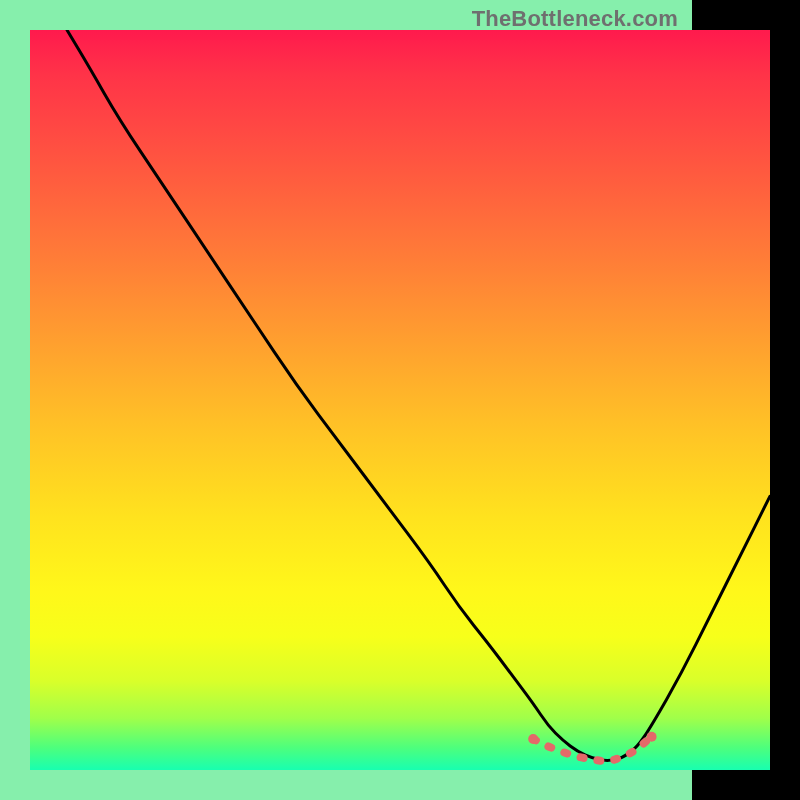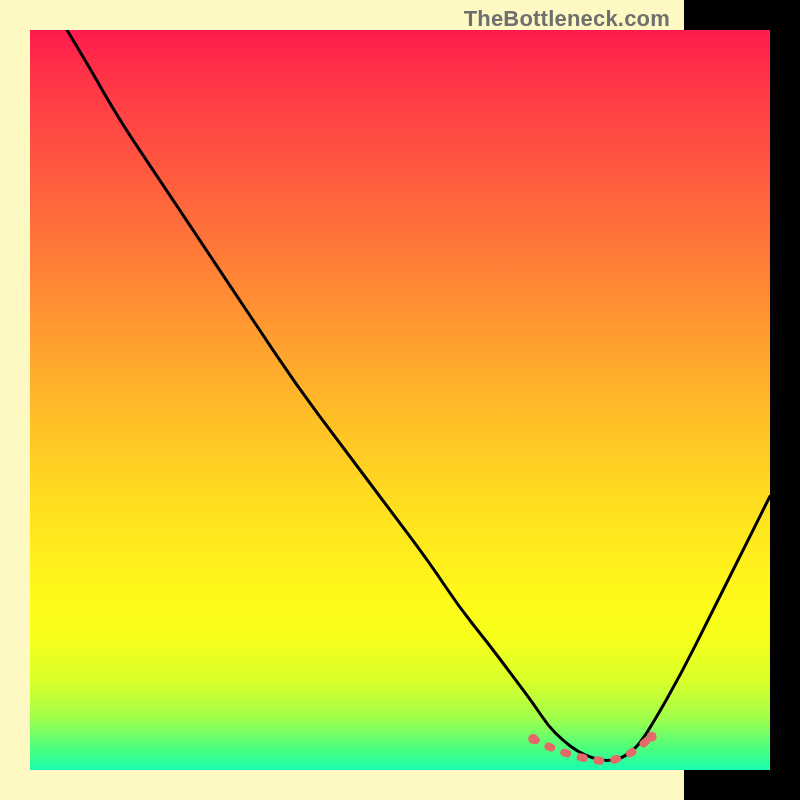--- a/index.html
+++ b/index.html
@@ -8,21 +8,22 @@
     width: 800px;
     height: 800px;
     background: #000;
     overflow: hidden;
     font-family: Arial, Helvetica, sans-serif;
   }
   .frame {
     position: relative;
     width: 684px;
     height: 800px;
-    background: #fef9c3;
+    background: #86efac;
+    padding-left: 8px;
   }
   .watermark {
     position: absolute;
     top: 6px;
     right: 14px;
     color: #6f6f6f;
     font-size: 22px;
     font-weight: 600;
     letter-spacing: 0.2px;
     z-index: 10;

